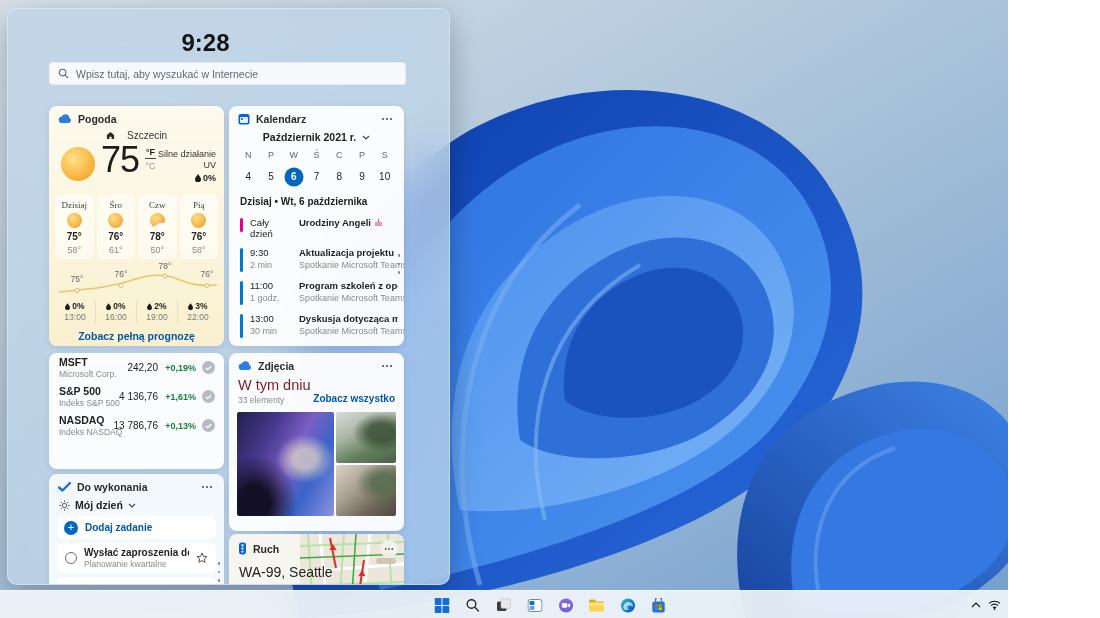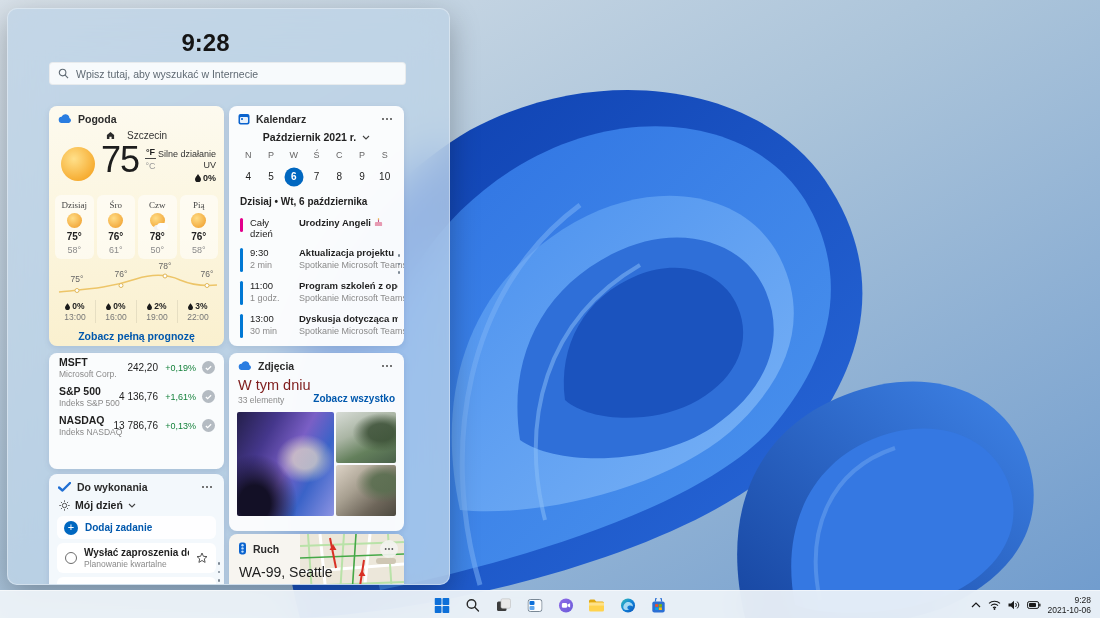--- a/index.html
+++ b/index.html
@@ -1,18 +1,18 @@
 <!DOCTYPE html>
 <html><head>
 <meta charset="utf-8">
 <style>
   * { margin:0; padding:0; box-sizing:border-box; }
   html,body { width:1100px; height:618px; overflow:hidden; }
   body { font-family:"Liberation Sans", sans-serif; -webkit-font-smoothing:antialiased; }
-  #desktop { position:relative; width:1100px; height:618px; overflow:hidden; background:#9cb9d6; }
+  #desktop { position:relative; width:1008px; height:618px; overflow:hidden; background:#9cb9d6; }
   .wallpaper { position:absolute; inset:0; width:1100px; height:618px; }
 
   
   .widgets-panel { position:absolute; left:7px; top:8px; width:443px; height:577px;
     border-radius:10px; background:rgba(191,212,230,0.78);
     backdrop-filter: blur(22px) saturate(1.3);
     border:1px solid rgba(255,255,255,0.35);
     box-shadow:0 10px 30px rgba(0,0,0,0.28); overflow:hidden; }
   .panel-time { position:absolute; top:20px; left:0; right:46px; text-align:center;
     font-size:24px; font-weight:600; color:#141414; }
@@ -91,21 +91,21 @@
   .scroll-dots { position:absolute; right:4px; display:flex; flex-direction:column; gap:6px; cursor:pointer; }
   .scroll-dots i { width:2.5px; height:2.5px; border-radius:50%; background:#7d8894; }
 
   
   #watchlist { left:41px; top:344px; height:116px; }
   .stock-row { display:flex; align-items:center; padding:3px 9px 3px 10px; cursor:pointer; }
   .s-id { flex:1; min-width:0; }
   .s-sym { font-size:10.5px; font-weight:700; color:#1f1f1f; }
   .s-name { font-size:8.5px; color:#8a8a8a; margin-top:1px; white-space:nowrap; }
   .s-price { font-size:10px; color:#222; width:50px; text-align:right; }
-  .s-chg { font-size:9px; font-weight:400; color:#15823c; width:38px; text-align:right; }
+  .s-chg { font-size:9px; font-weight:700; color:#15823c; width:38px; text-align:right; }
   .s-check { width:13px; height:13px; border-radius:50%; background:#b4bbc2; margin-left:6px;
     display:flex; align-items:center; justify-content:center; flex:none; cursor:pointer; }
 
   
   #todo { left:41px; top:465px; height:120px; background:rgba(246,249,253,0.96); }
   .td-myday { display:flex; align-items:center; gap:5px; padding:1px 10px 4px; font-size:10.5px;
     font-weight:700; color:#222; cursor:pointer; }
   .td-add { display:flex; align-items:center; gap:7px; margin:1px 8px 0; height:23px;
     background:rgba(255,255,255,0.9); border-radius:6px; padding:0 7px; cursor:pointer; }
   .td-add-label { font-size:10px; font-weight:700; color:#0058ad; }

